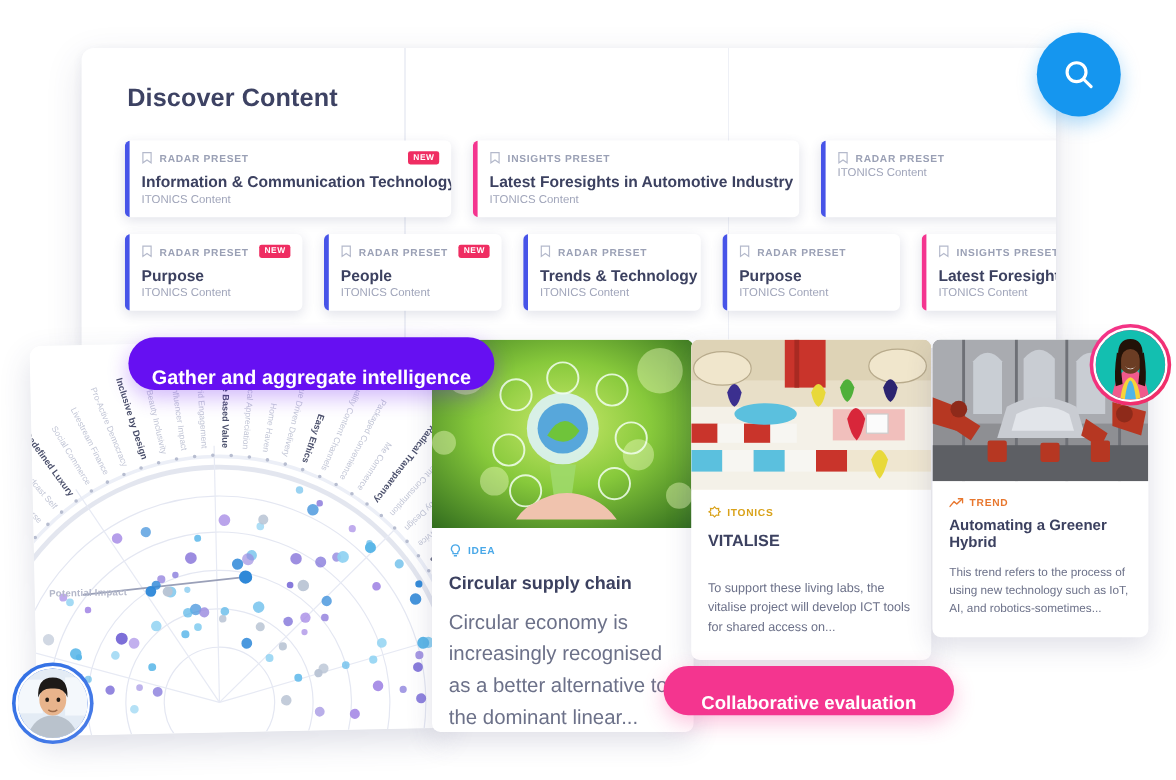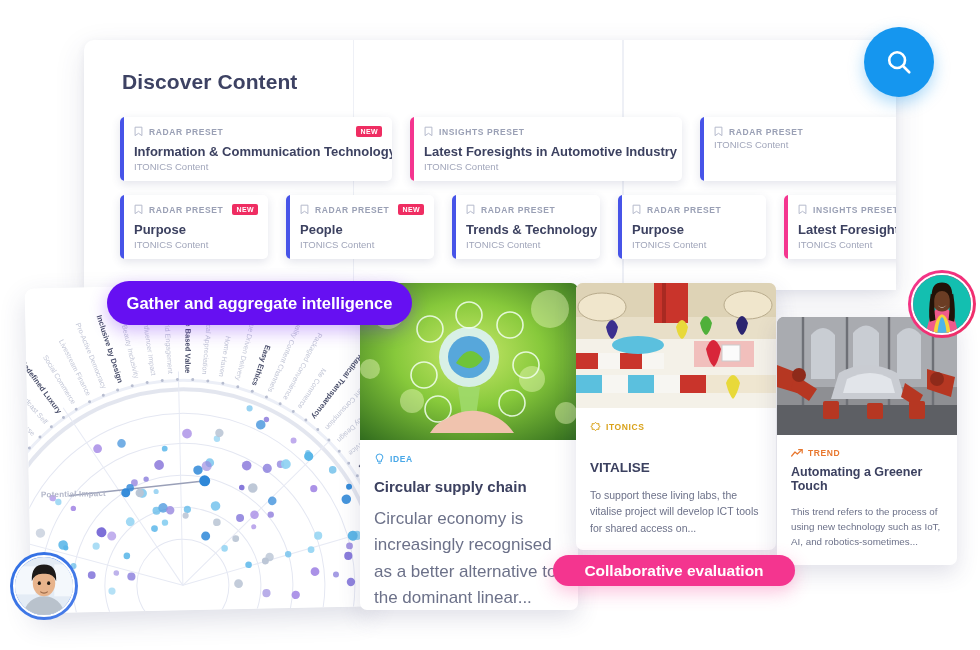--- a/index.html
+++ b/index.html
@@ -6,21 +6,21 @@
   html,body { width:980px; height:650px; overflow:hidden; }
   body {
     font-family: "Liberation Sans", sans-serif;
     background:#ffffff;
     position:relative;
   }
   .stage { position:absolute; inset:0; }
 
   
   #discover-panel {
-    position:absolute; left:84px; top:40px; width:812px; height:250px;
+    position:absolute; left:68px; top:40px; width:812px; height:250px;
     background:#ffffff;
     border-radius:10px 10px 0 0;
     box-shadow:0 10px 30px rgba(60,64,110,.13), 0 2px 8px rgba(60,64,110,.07);
     overflow:hidden;
   }
   #discover-panel .colgrid{
     position:absolute; inset:0;
     background:
       linear-gradient(to right, transparent 0 33.1%, #eef0f6 33.1% 33.25%, transparent 33.25% 66.3%, #eef0f6 66.3% 66.45%, transparent 66.45% 100%);
   }
@@ -83,64 +83,64 @@
   }
 
   
   .content-card{
     position:absolute; background:#fff; border-radius:7px;
     box-shadow:0 8px 22px rgba(60,64,110,.16);
     overflow:hidden;
   }
   #card-idea{ left:360px; top:283px; width:218px; height:327px; }
   #card-project{ left:576px; top:283px; width:200px; height:267px; }
-  #card-trend{ left:777px; top:283px; width:180px; height:248px;margin-top:34px; }
+  #card-trend{ left:777px; top:283px; width:180px; height:248px; }
 
   .card-img{ width:100%; display:block; }
   #card-idea .card-img{ height:157px; }
   #card-project .card-img{ height:125px; }
   #card-trend .card-img{ height:118px; }
 
   .card-body{ padding:13px 14px 0 14px; }
   .card-kicker{ display:flex; align-items:center; gap:5px;
     font-size:8.5px; font-weight:700; letter-spacing:.6px; }
   .kick-idea{ color:#49a8e8; }
   .kick-project{ color:#d9a21a; }
   .kick-trend{ color:#e8772e; }
   .card-title{ color:#3c4160; font-weight:600; }
   #card-idea .card-title{ font-size:15px; margin-top:13px; }
-  #card-project .card-title{ font-size:13.5px; margin-top:28px; }
+  #card-project .card-title{ font-size:13.5px; margin-top:11px; }
   #card-trend .card-title{ font-size:12.5px; margin-top:7px; }
   .card-desc{ color:#6c7189; line-height:1.55; }
   #card-idea .card-desc{ font-size:17px; margin-top:11px; }
-  #card-project .card-desc{ font-size:10.5px; margin-top:12px; }
+  #card-project .card-desc{ font-size:10.5px; margin-top:24px; }
   #card-trend .card-desc{ font-size:9.8px; margin-top:11px; }
   .tag-row{ display:flex; gap:7px; flex-wrap:wrap; padding:0 14px; }
   #card-idea .tag-row{ margin-top:22px; }
   #card-project .tag-row{ margin-top:25px; }
   .tag{
     border:1px solid #dfe2ee; border-radius:4px; color:#4c5bd4;
     background:#fff; white-space:nowrap;
   }
   #card-idea .tag{ font-size:13px; padding:5px 9px; }
   #card-project .tag{ font-size:9.5px; padding:5px 8px; }
 
   
   .pill{
     position:absolute; color:#fff; border-radius:40px;
-    display:flex; align-items:center; justify-content:center;
+    display:flex; align-items:flex-end; justify-content:center;
     font-weight:600; z-index:30; border:none; cursor:pointer;
   }
   #pill-gather{
     left:107px; top:281px; width:305px; height:44px;
     background:#6610f2; font-size:16.5px;
     box-shadow:0 6px 18px rgba(102,16,242,.30);
   }
   #pill-collab{
-    left:553px; top:555px; width:242px; height:31px;
+    left:553px; top:555px; width:242px; height:41px;
     background:#f4358f; font-size:15.5px;
     box-shadow:0 6px 18px rgba(244,53,143,.30);
   }
 
   
   .avatar{
     position:absolute; border-radius:50%; overflow:hidden; z-index:35;
   }
   #avatar-user-1{ left:908px; top:270px; width:68px; height:68px;
     padding:3px; background:linear-gradient(135deg,#f4358f,#ef2d62); }
@@ -593,21 +593,21 @@
       <circle cx="160" cy="62" r="7" fill="#8e2a1a"></circle>
     </svg>
     <div class="card-body">
       <div class="card-kicker kick-trend">
         <svg width="12" height="10" viewBox="0 0 18 13" fill="none" stroke="#e8772e" stroke-width="1.8" stroke-linecap="round" stroke-linejoin="round">
           <polyline points="1,11 6,5 9.5,8 16.5,1.5"></polyline>
           <polyline points="11.5,1.5 16.8,1.5 16.8,6.4"></polyline>
         </svg>
         <span>TREND</span>
       </div>
-      <div class="card-title">Automating a Greener Touch</div>
+      <div class="card-title">Automating a Greener Hybrid</div>
       <div class="card-desc">This trend refers to the process of using new technology such as IoT, AI, and robotics-sometimes...</div>
     </div>
 
   </div>
 
   <div class="pill" id="pill-gather">
     <span>Gather and aggregate intelligence</span>
   </div>
   <div class="pill" id="pill-collab">
     <span>Collaborative evaluation</span>

